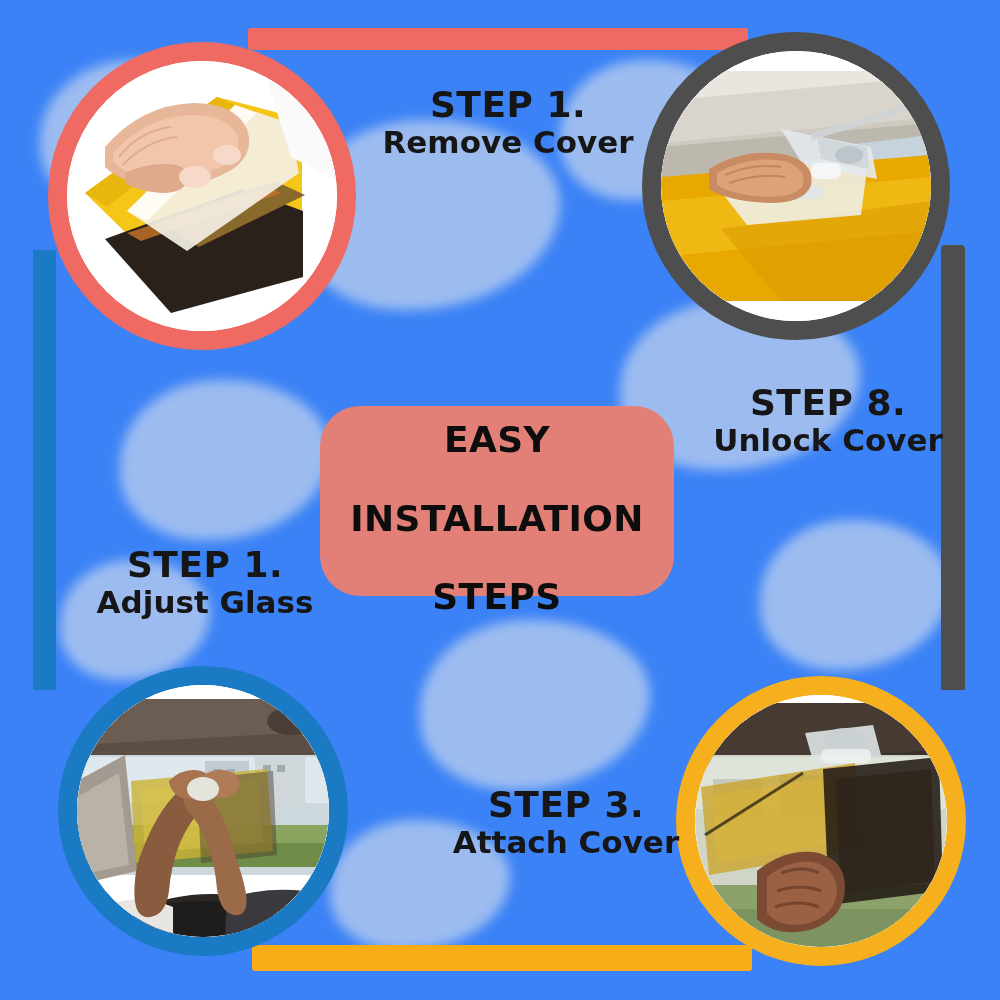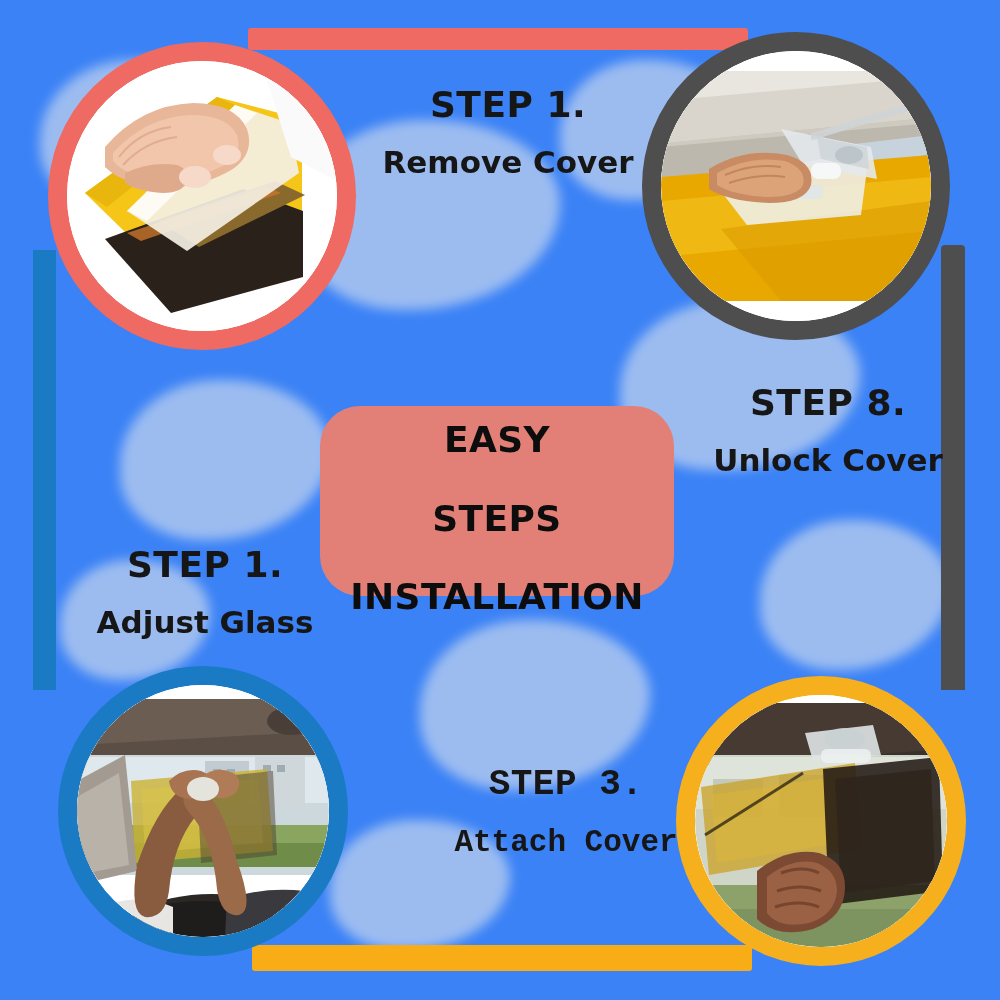--- a/index.html
+++ b/index.html
@@ -103,25 +103,25 @@
   .step-label .num{
     display:block;
     font-size:36px;
     font-weight:bold;
     letter-spacing:.5px;
   }
   .step-label .cap{
     display:block;
     font-size:31px;
     font-weight:bold;
-    margin-top:20px;
+    margin-top:0;
   }
   .label-1{left:358px;top:84px;width:300px;}
   .label-2{left:688px;top:382px;width:280px;}
-  .label-3{left:436px;top:764px;width:260px;font-family:Liberation Mono, monospace;}
+  .label-3{left:436px;top:784px;width:260px;}
   .label-4{left:60px;top:544px;width:290px;}
 
   
   .badge{
     position:absolute;
     left:320px;top:406px;width:354px;height:190px;
     background:#e28078;
     border-radius:40px;
     display:flex;align-items:center;justify-content:center;
     text-align:center;
@@ -319,18 +319,18 @@
   </div>
 
   <div class="step-label label-4">
     <span class="num">STEP 1.</span>
     <span class="cap">Adjust Glass</span>
   </div>
 
   <div class="badge">
     <div class="badge-text">
       <span>EASY</span>
+      <span>INSTALLATION</span>
       <span>STEPS</span>
-      <span>INSTALLATION</span>
     </div>
   </div>
 
 </div>
 
 </body></html>

